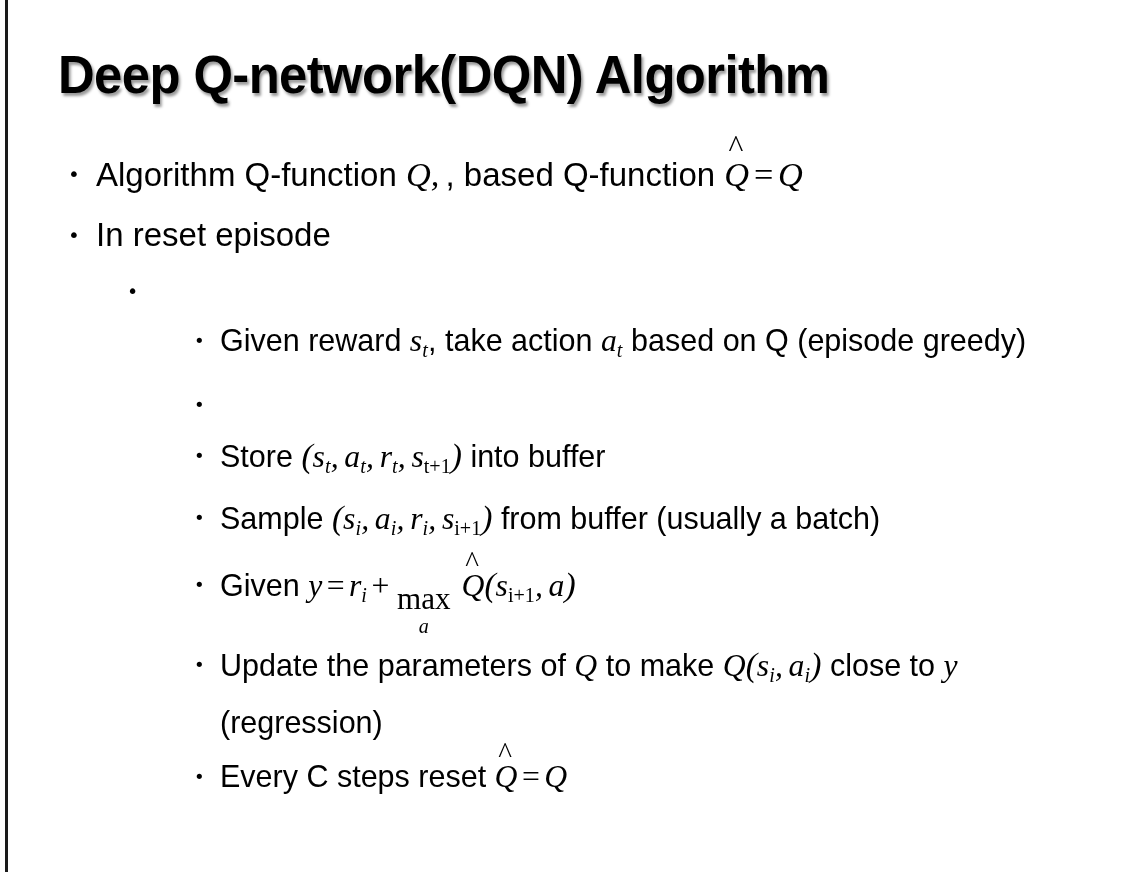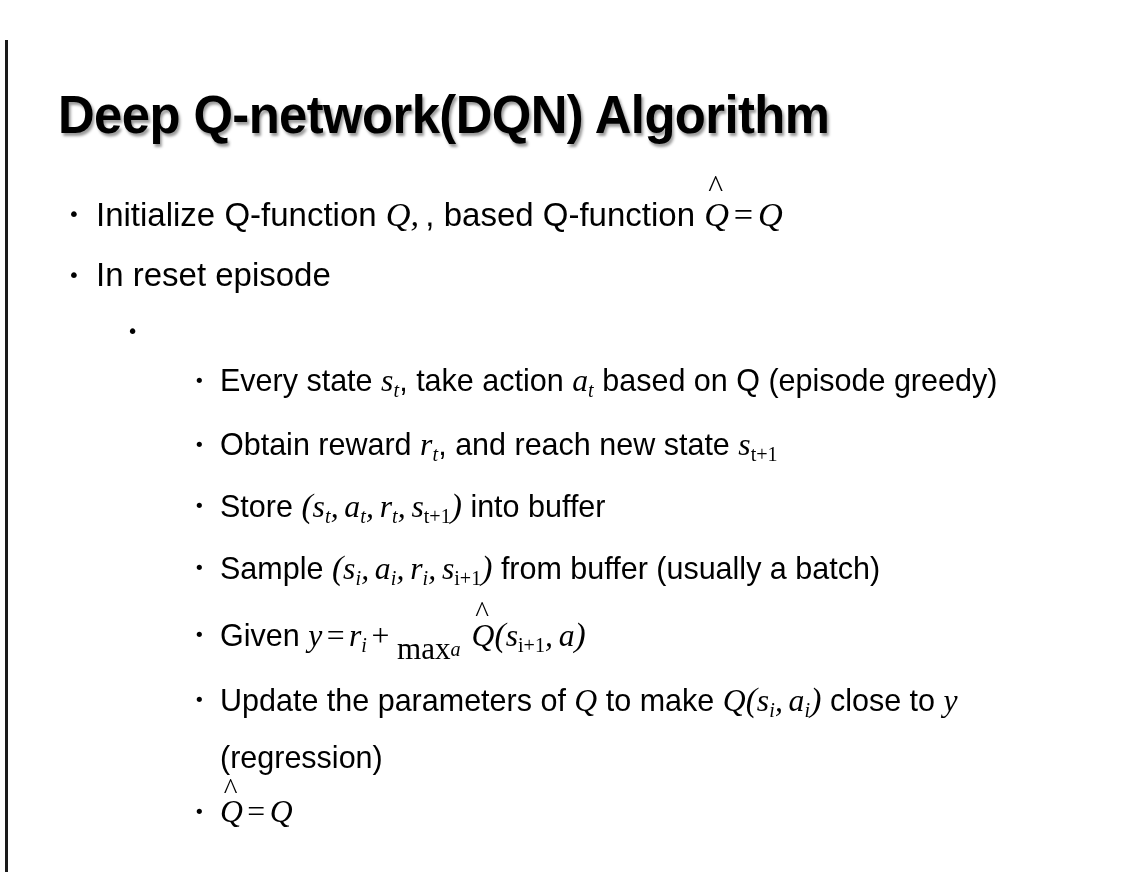--- a/index.html
+++ b/index.html
@@ -26,21 +26,20 @@
     height: 872px;
     background: #1a1a1a;
   }
 
   .slide {
     position: absolute;
     left: 0; top: 0;
     width: 1124px;
     height: 657px;
     background: #ffffff;
-    margin-top: 40px;
   }
 
   
   .slide-title {
     position: absolute;
     left: 58px;
     top: 46px;
     font-family: "Liberation Sans", "DejaVu Sans", sans-serif;
     font-size: 54px;
     font-weight: 700;
@@ -156,21 +155,21 @@
     transform: translateX(-56%);
     font-family: "Liberation Serif", "DejaVu Serif", serif;
     font-style: normal;
     font-size: 0.92em;
     line-height: 1;
     pointer-events: none;
   }
   
   .mop {
     display: inline-flex;
-    flex-direction: row;
+    flex-direction: column;
     align-items: center;
     vertical-align: -0.42em;
     line-height: 1;
     padding: 0 0.10em;
   }
   .mop .op-name {
     font-family: "Liberation Serif", "DejaVu Serif", serif;
     font-style: normal;
     font-size: 1.02em;
     line-height: 1.02;
@@ -190,40 +189,39 @@
 <div class="slide">
 
   <div class="left-edge-rule"></div>
 
   <div class="slide-title">Deep Q-network(DQN) Algorithm</div>
 
   <div class="body">
 
     <div class="bullet-row lvl1">
       <span class="bullet-mark">•</span>
-      <span class="bullet-text"><span>Initialize Q-function </span><span class="mi">Q</span><span class="mcomma">,</span><span>, based Q-function </span><span class="mhat"><span class="hat-mark">^</span><span>Q</span></span><span class="mo">=</span><span class="mi">Q</span></span>
+      <span class="bullet-text"><span>Algorithm Q-function </span><span class="mi">Q</span><span class="mcomma">,</span><span>, based Q-function </span><span class="mhat"><span class="hat-mark">^</span><span>Q</span></span><span class="mo">=</span><span class="mi">Q</span></span>
     </div>
 
     <div class="bullet-row lvl1">
       <span class="bullet-mark">•</span>
       <span class="bullet-text">In reset episode</span>
     </div>
 
     <div class="bullet-row lvl2">
       <span class="bullet-mark">•</span>
     </div>
 
     <div class="bullet-row lvl3 tall">
       <span class="bullet-mark">•</span>
-      <span class="bullet-text"><span>Every state </span><span class="mi">s</span><span class="msub">t</span><span>, take action </span><span class="mi">a</span><span class="msub">t</span><span> based on Q (episode greedy)</span></span>
+      <span class="bullet-text"><span>Given reward </span><span class="mi">s</span><span class="msub">t</span><span>, take action </span><span class="mi">a</span><span class="msub">t</span><span> based on Q (episode greedy)</span></span>
     </div>
 
     <div class="bullet-row lvl3 gap-above">
       <span class="bullet-mark">•</span>
-      <span class="bullet-text"><span>Obtain reward </span><span class="mi">r</span><span class="msub">t</span><span>, and reach new state </span><span class="mi">s</span><span class="msub-up">t+1</span></span>
     </div>
 
     <div class="bullet-row lvl3">
       <span class="bullet-mark">•</span>
       <span class="bullet-text"><span>Store </span><span class="mparen">(</span><span class="mi">s</span><span class="msub">t</span><span class="mcomma">,</span><span class="mi">a</span><span class="msub">t</span><span class="mcomma">,</span><span class="mi">r</span><span class="msub">t</span><span class="mcomma">,</span><span class="mi">s</span><span class="msub-up">t+1</span><span class="mparen">)</span><span> into buffer</span></span>
     </div>
 
     <div class="bullet-row lvl3">
       <span class="bullet-mark">•</span>
       <span class="bullet-text"><span>Sample </span><span class="mparen">(</span><span class="mi">s</span><span class="msub">i</span><span class="mcomma">,</span><span class="mi">a</span><span class="msub">i</span><span class="mcomma">,</span><span class="mi">r</span><span class="msub">i</span><span class="mcomma">,</span><span class="mi">s</span><span class="msub-up">i+1</span><span class="mparen">)</span><span> from buffer (usually a batch)</span></span>
@@ -237,17 +235,17 @@
           </span><span class="sp"></span><span class="mhat"><span class="hat-mark">^</span><span>Q</span></span><span class="mparen">(</span><span class="mi">s</span><span class="msub-up">i+1</span><span class="mcomma">,</span><span class="mi">a</span><span class="mparen">)</span></span>
     </div>
 
     <div class="bullet-row lvl3 tall gap-above">
       <span class="bullet-mark">•</span>
       <span class="bullet-text"><span>Update the parameters of </span><span class="mi">Q</span><span> to make </span><span class="mi">Q</span><span class="mparen">(</span><span class="mi">s</span><span class="msub">i</span><span class="mcomma">,</span><span class="mi">a</span><span class="msub">i</span><span class="mparen">)</span><span> close to </span><span class="mi">y</span><span> (regression)</span></span>
     </div>
 
     <div class="bullet-row lvl3 gap-above">
       <span class="bullet-mark">•</span>
-      <span class="bullet-text"><span class="mhat"><span class="hat-mark">^</span><span>Q</span></span><span class="mo">=</span><span class="mi">Q</span></span>
+      <span class="bullet-text"><span>Every C steps reset </span><span class="mhat"><span class="hat-mark">^</span><span>Q</span></span><span class="mo">=</span><span class="mi">Q</span></span>
     </div>
 
   </div>
 </div>
 
 </body></html>

